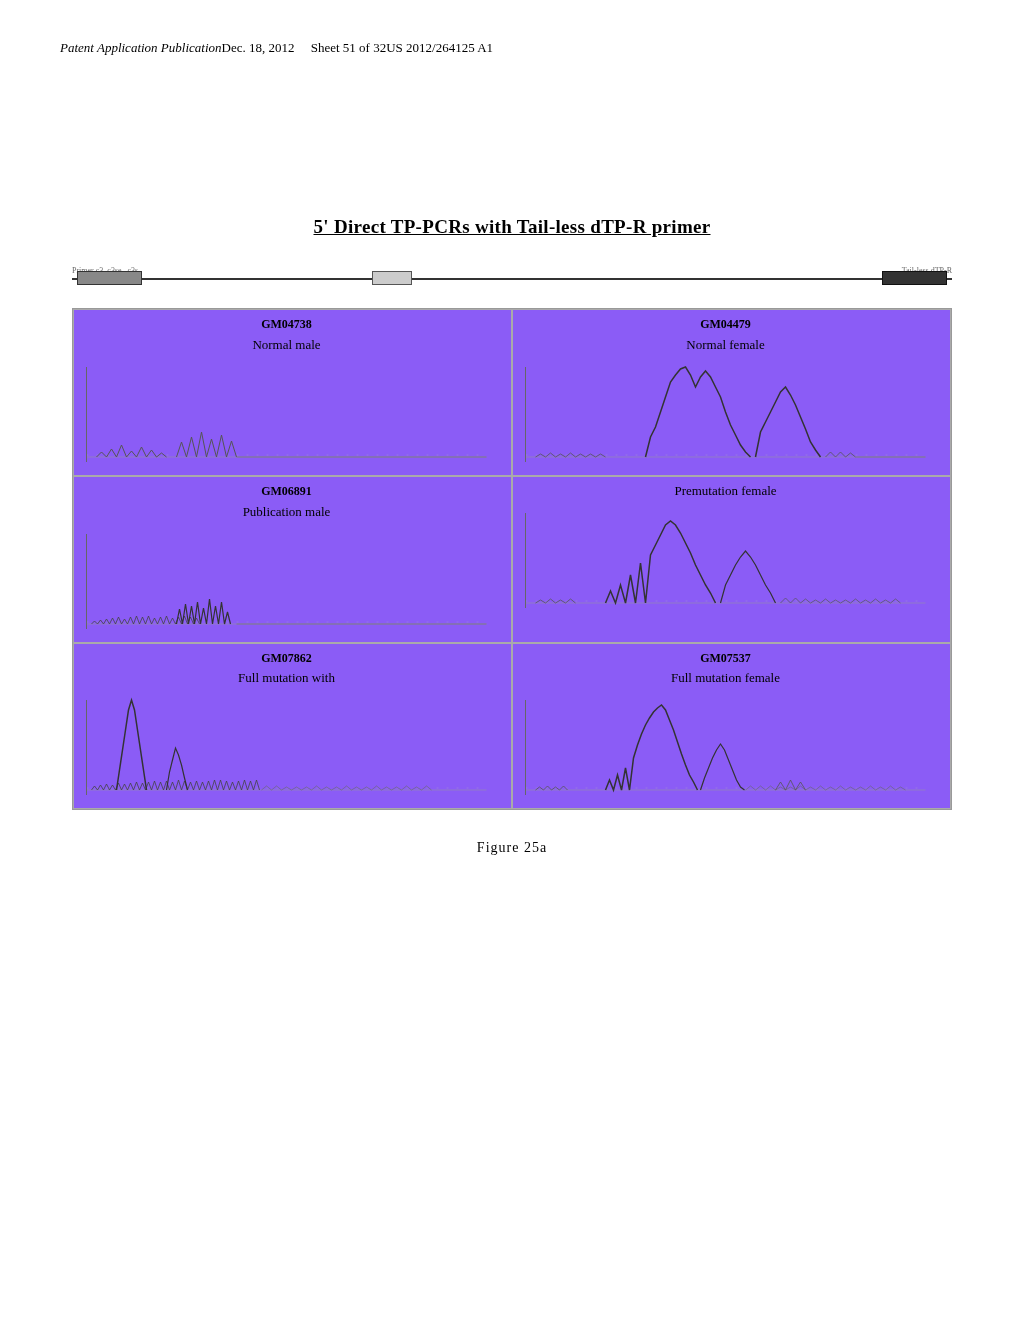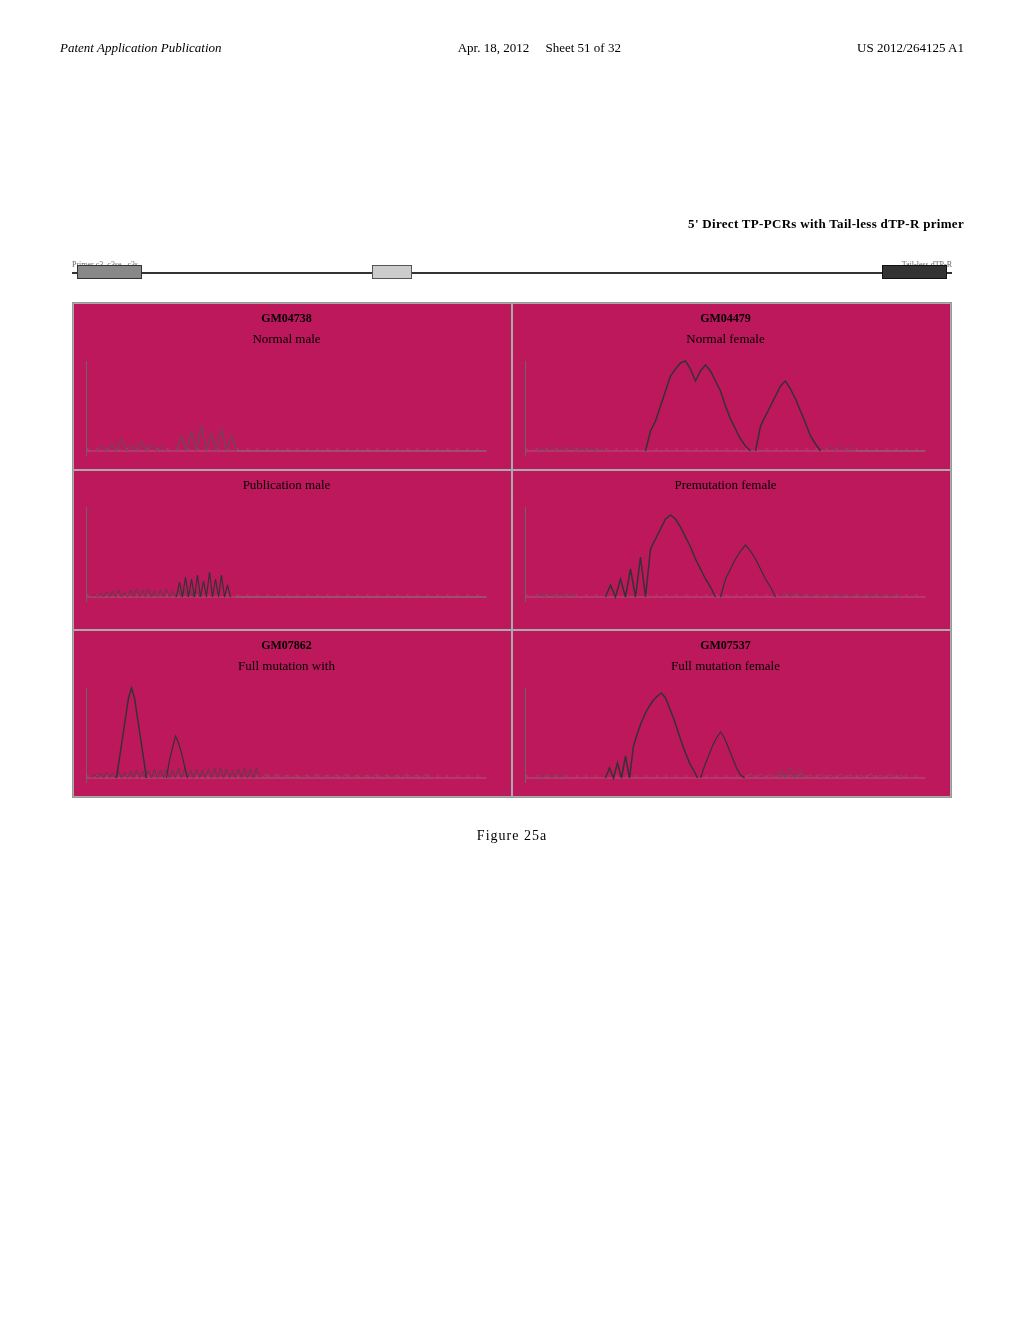--- a/index.html
+++ b/index.html
@@ -16,65 +16,65 @@
       width: 1024px;
       min-height: 1320px;
       background: #fff;
       padding: 40px 60px;
       position: relative;
     }
 
     
     .header {
       display: flex;
-      justify-content: space-between;
       align-items: baseline;
       border-bottom: none;
       margin-bottom: 10px;
       font-size: 13px;
     }
     .header-left {
       font-size: 13px;
       font-style: italic;
     }
     .header-center {
       font-size: 13px;
       text-align: center;
     }
     .header-right {
       font-size: 13px;
     }
 
     
     .main-title {
-      text-align: right;
-      font-size: 13px;
+      text-align: center;
+      font-size: 19px;
       font-weight: bold;
       margin-top: 160px;
       margin-bottom: 20px;
       letter-spacing: 0.3px;
+      text-decoration: underline;
     }
 
     
     .chrom-grid {
       display: grid;
       grid-template-columns: 1fr 1fr;
       gap: 0;
       border: 1px solid #999;
       margin: 10px 0 10px 0;
       width: 880px;
       margin-left: auto;
       margin-right: auto;
     }
     .chrom-cell {
       border: 1px solid #aaa;
       padding: 6px 20px 4px 8px;
       min-height: 160px;
       position: relative;
-      background: #be185d;
+      background: #8b5cf6;
     }
     .chrom-label {
       text-align: center;
       font-size: 12px;
       font-weight: bold;
       line-height: 1.4;
       margin-bottom: 4px;
     }
     .chrom-sublabel {
       text-align: center;
@@ -159,21 +159,21 @@
     }
   </style>
 </head>
 <body>
 
 <div class="page">
 
   <div class="header">
     <span class="header-left">Patent Application Publication</span>
     <span class="header-center">
-      <span>Apr. 18, 2012</span>
+      <span>Dec. 18, 2012</span>
       &nbsp;&nbsp;&nbsp;
       <span>Sheet 51 of 32</span>
     </span>
     <span class="header-right">US 2012/264125 A1</span>
   </div>
 
   <div class="main-title">5' Direct TP-PCRs with Tail-less dTP-R primer</div>
 
   <div class="primer-diagram-container">
     <span class="pd-label-left small-text-line">
@@ -220,20 +220,21 @@
 
         <polyline points="230,100 235,75 240,65 245,55 250,45 255,35 260,30 265,38 270,48 275,60 280,72 285,85 290,93 295,100" fill="none" stroke="#333" stroke-width="1.5"></polyline>
 
         <polyline points="300,100 305,95 310,100 315,95 320,100 325,96 330,100" fill="none" stroke="#555" stroke-width="0.8"></polyline>
         <line x1="330" y1="100" x2="400" y2="100" stroke="#777" stroke-width="0.8"></line>
         <line x1="0" y1="10" x2="0" y2="105" stroke="#666" stroke-width="1"></line>
       </svg>
     </div>
 
     <div class="chrom-cell">
+      <div class="chrom-label">GM06891</div>
       <div class="chrom-sublabel">Publication male</div>
       <svg class="chrom-svg" viewBox="0 0 400 110">
         <line x1="0" y1="100" x2="400" y2="100" stroke="#999" stroke-width="0.5"></line>
         <line x1="0" y1="98" x2="400" y2="98" stroke="#bbb" stroke-width="0.3" stroke-dasharray="2,8"></line>
 
         <polyline points="5,100 8,97 11,100 14,96 17,100 20,95 23,100 26,94 29,100 32,93 35,100 38,95 41,100 44,93 47,100 50,92 53,100 56,93 59,100 62,92 65,100 68,94 71,100 74,93 77,100 80,92 83,100 86,94 89,100 92,93 95,100 98,92 101,100 104,93 107,100 110,94 113,100" fill="none" stroke="#444" stroke-width="0.8"></polyline>
 
         <polyline points="90,100 93,85 96,100 99,80 102,100 105,82 108,100 111,78 114,100 117,84 120,100 123,75 126,100 129,82 132,100 135,78 138,100 141,88 144,100" fill="none" stroke="#333" stroke-width="1.2"></polyline>
         <line x1="150" y1="100" x2="400" y2="100" stroke="#777" stroke-width="0.8"></line>
         <line x1="0" y1="10" x2="0" y2="105" stroke="#666" stroke-width="1"></line>

